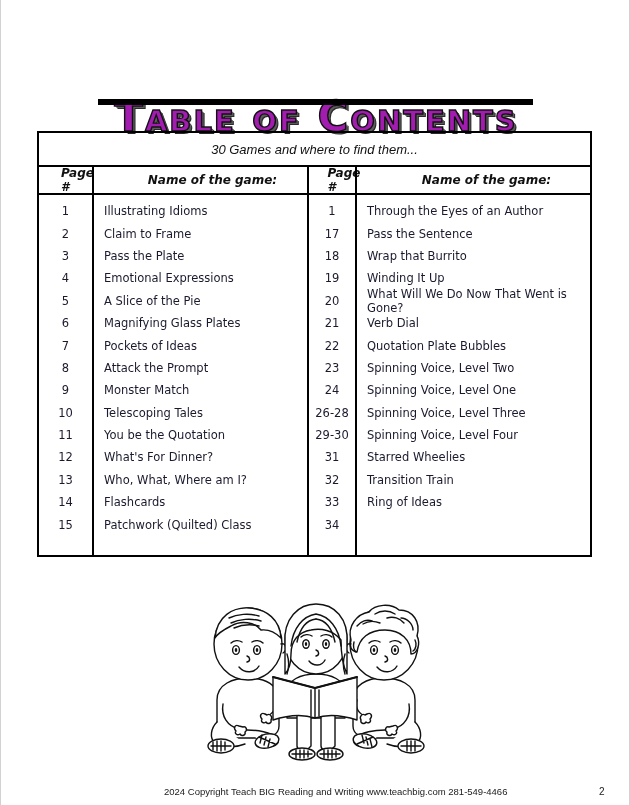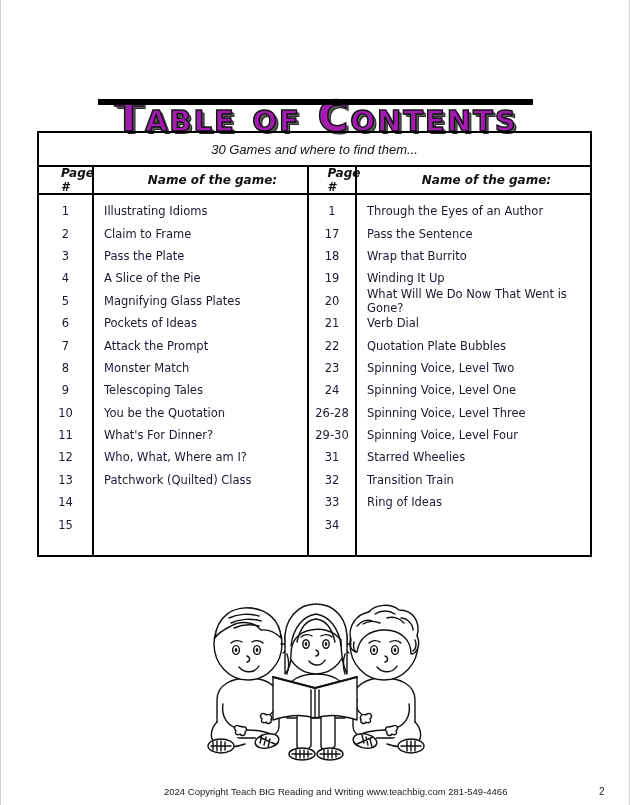--- a/index.html
+++ b/index.html
@@ -226,29 +226,31 @@
             <div class="item">13</div>
             <div class="item">14</div>
             <div class="item">15</div>
           </div>
       </div>
       <div class="col-name">
         <div class="list names" id="names-left">
             <div class="item">Illustrating Idioms</div>
             <div class="item">Claim to Frame</div>
             <div class="item">Pass the Plate</div>
+            <div class="item">Emotional Expressions</div>
             <div class="item">A Slice of the Pie</div>
             <div class="item">Magnifying Glass Plates</div>
             <div class="item">Pockets of Ideas</div>
             <div class="item">Attack the Prompt</div>
             <div class="item">Monster Match</div>
             <div class="item">Telescoping Tales</div>
             <div class="item">You be the Quotation</div>
             <div class="item">What's For Dinner?</div>
             <div class="item">Who, What, Where am I?</div>
+            <div class="item">Flashcards</div>
             <div class="item">Patchwork (Quilted) Class</div>
           </div>
       </div>
       <div class="col-page second">
         <div class="list pages" id="pages-right">
             <div class="item">1</div>
             <div class="item">17</div>
             <div class="item">18</div>
             <div class="item">19</div>
             <div class="item">20</div>

